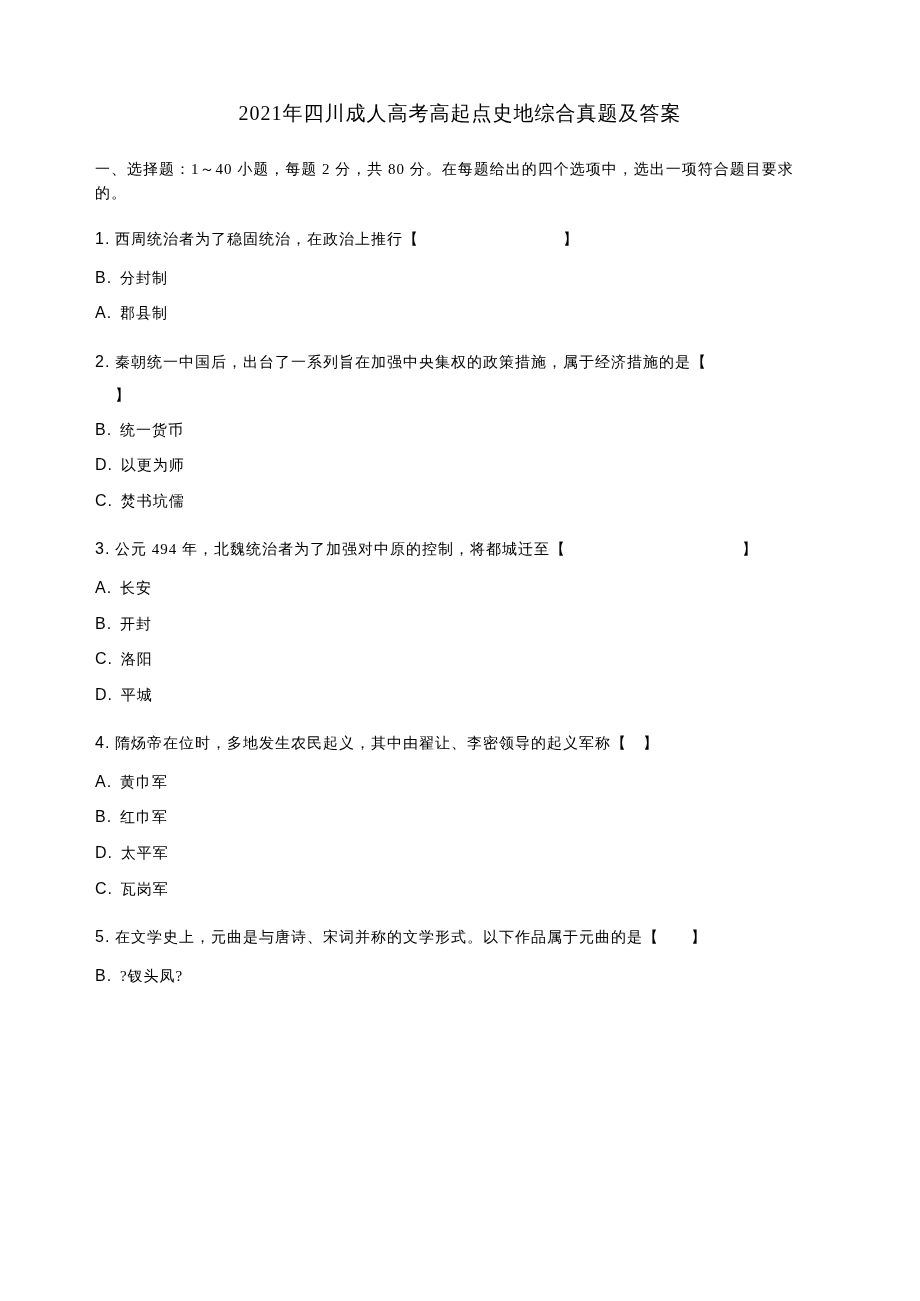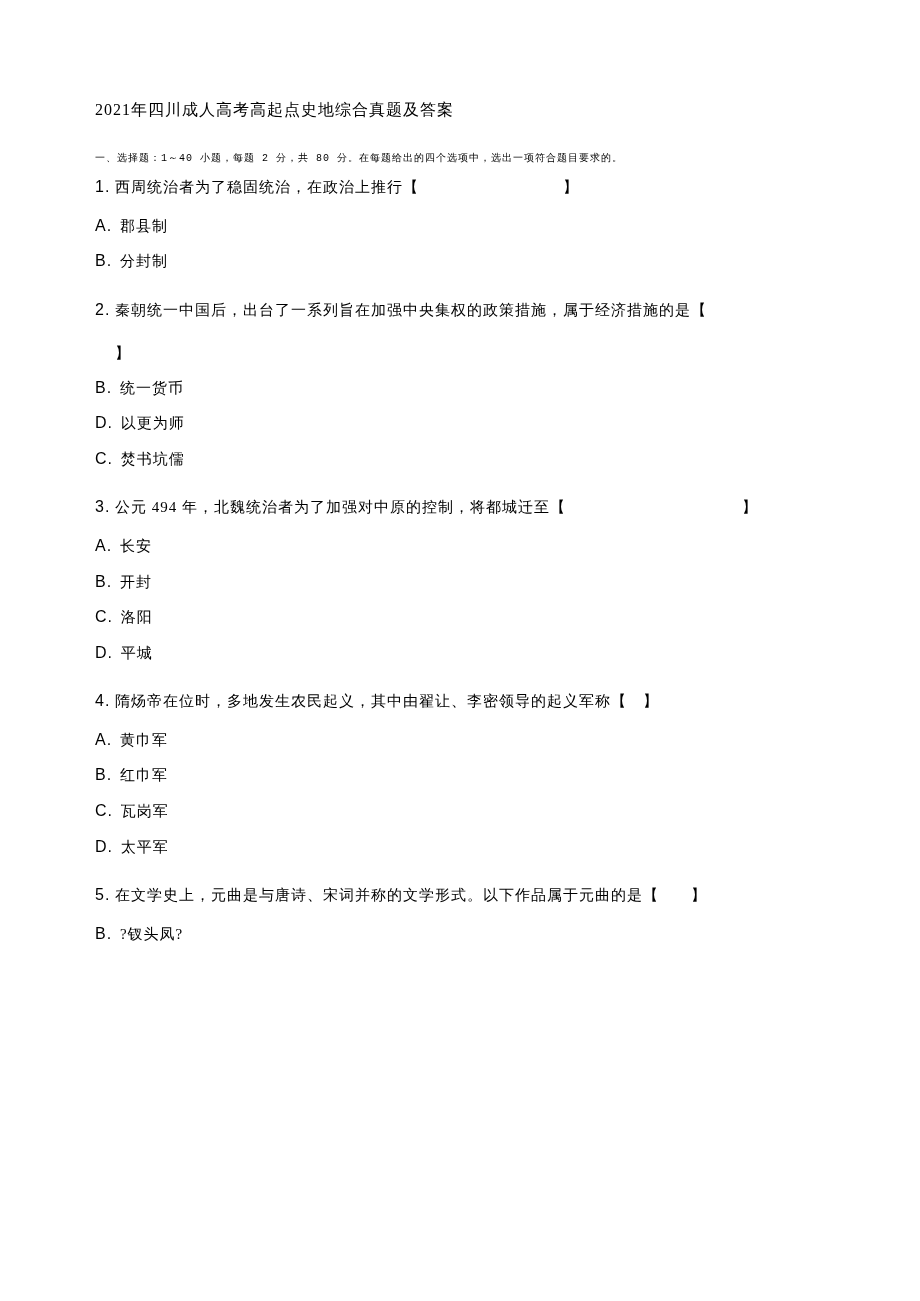--- a/index.html
+++ b/index.html
@@ -9,33 +9,32 @@
     }
     body {
       background: #ffffff;
       font-family: "SimSun", "宋体", serif;
       width: 920px;
       min-height: 1301px;
       padding: 100px 95px 40px 95px;
       color: #000;
     }
     .title {
-      font-size: 16px;
+      font-size: 20px;
       font-weight: normal;
-      text-align: left;
+      text-align: center;
       margin-bottom: 30px;
       font-family: "SimSun", "宋体", serif;
       letter-spacing: 1px;
     }
     .instructions {
-      font-size: 10px;
+      font-size: 15px;
       line-height: 1.6;
-      margin-bottom: 6px;
+      margin-bottom: 20px;
       letter-spacing: 1px;
-      font-family: Liberation Mono, monospace;
     }
     .question-block {
       margin-bottom: 22px;
     }
     .question-text {
       font-size: 15px;
       line-height: 1.7;
       margin-bottom: 12px;
       letter-spacing: 1px;
     }
@@ -67,26 +66,26 @@
 
 <h1 class="title">2021年四川成人高考高起点史地综合真题及答案</h1>
 
 <p class="instructions">一、选择题：1～40 小题，每题 2 分，共 80 分。在每题给出的四个选项中，选出一项符合题目要求的。</p>
 
 <div class="question-block">
   <p class="question-text">
     <span class="question-number">1.</span>
     <span>西周统治者为了稳固统治，在政治上推行【</span><span class="bracket-space">　　　　　　　　　</span><span>】</span>
   </p>
+  <p class="option"><span class="option-letter">B.</span> <span>分封制</span></p>
   <p class="option"><span class="option-letter">A.</span> <span>郡县制</span></p>
-  <p class="option"><span class="option-letter">B.</span> <span>分封制</span></p>
 </div>
 
 <div class="question-block">
-  <p class="question-text" style="margin-bottom:18px;">
+  <p class="question-text" style="margin-bottom:8px;">
     <span class="question-number">2.</span>
     <span>秦朝统一中国后，出台了一系列旨在加强中央集权的政策措施，属于经济措施的是【</span>
   </p>
   <p class="question-text bracket-continuation">】</p>
   <p class="option"><span class="option-letter">B.</span> <span>统一货币</span></p>
   <p class="option"><span class="option-letter">D.</span> <span>以更为师</span></p>
   <p class="option"><span class="option-letter">C.</span> <span>焚书坑儒</span></p>
 </div>
 
 <div class="question-block">
@@ -100,22 +99,22 @@
   <p class="option"><span class="option-letter">D.</span> <span>平城</span></p>
 </div>
 
 <div class="question-block">
   <p class="question-text">
     <span class="question-number">4.</span>
     <span>隋炀帝在位时，多地发生农民起义，其中由翟让、李密领导的起义军称【　】</span>
   </p>
   <p class="option"><span class="option-letter">A.</span> <span>黄巾军</span></p>
   <p class="option"><span class="option-letter">B.</span> <span>红巾军</span></p>
+  <p class="option"><span class="option-letter">D.</span> <span>太平军</span></p>
   <p class="option"><span class="option-letter">C.</span> <span>瓦岗军</span></p>
-  <p class="option"><span class="option-letter">D.</span> <span>太平军</span></p>
 </div>
 
 <div class="question-block">
   <p class="question-text">
     <span class="question-number">5.</span>
     <span>在文学史上，元曲是与唐诗、宋词并称的文学形式。以下作品属于元曲的是【　　】</span>
   </p>
   <p class="option"><span class="option-letter">B.</span> <span>?钗头凤?</span></p>
 </div>
 

